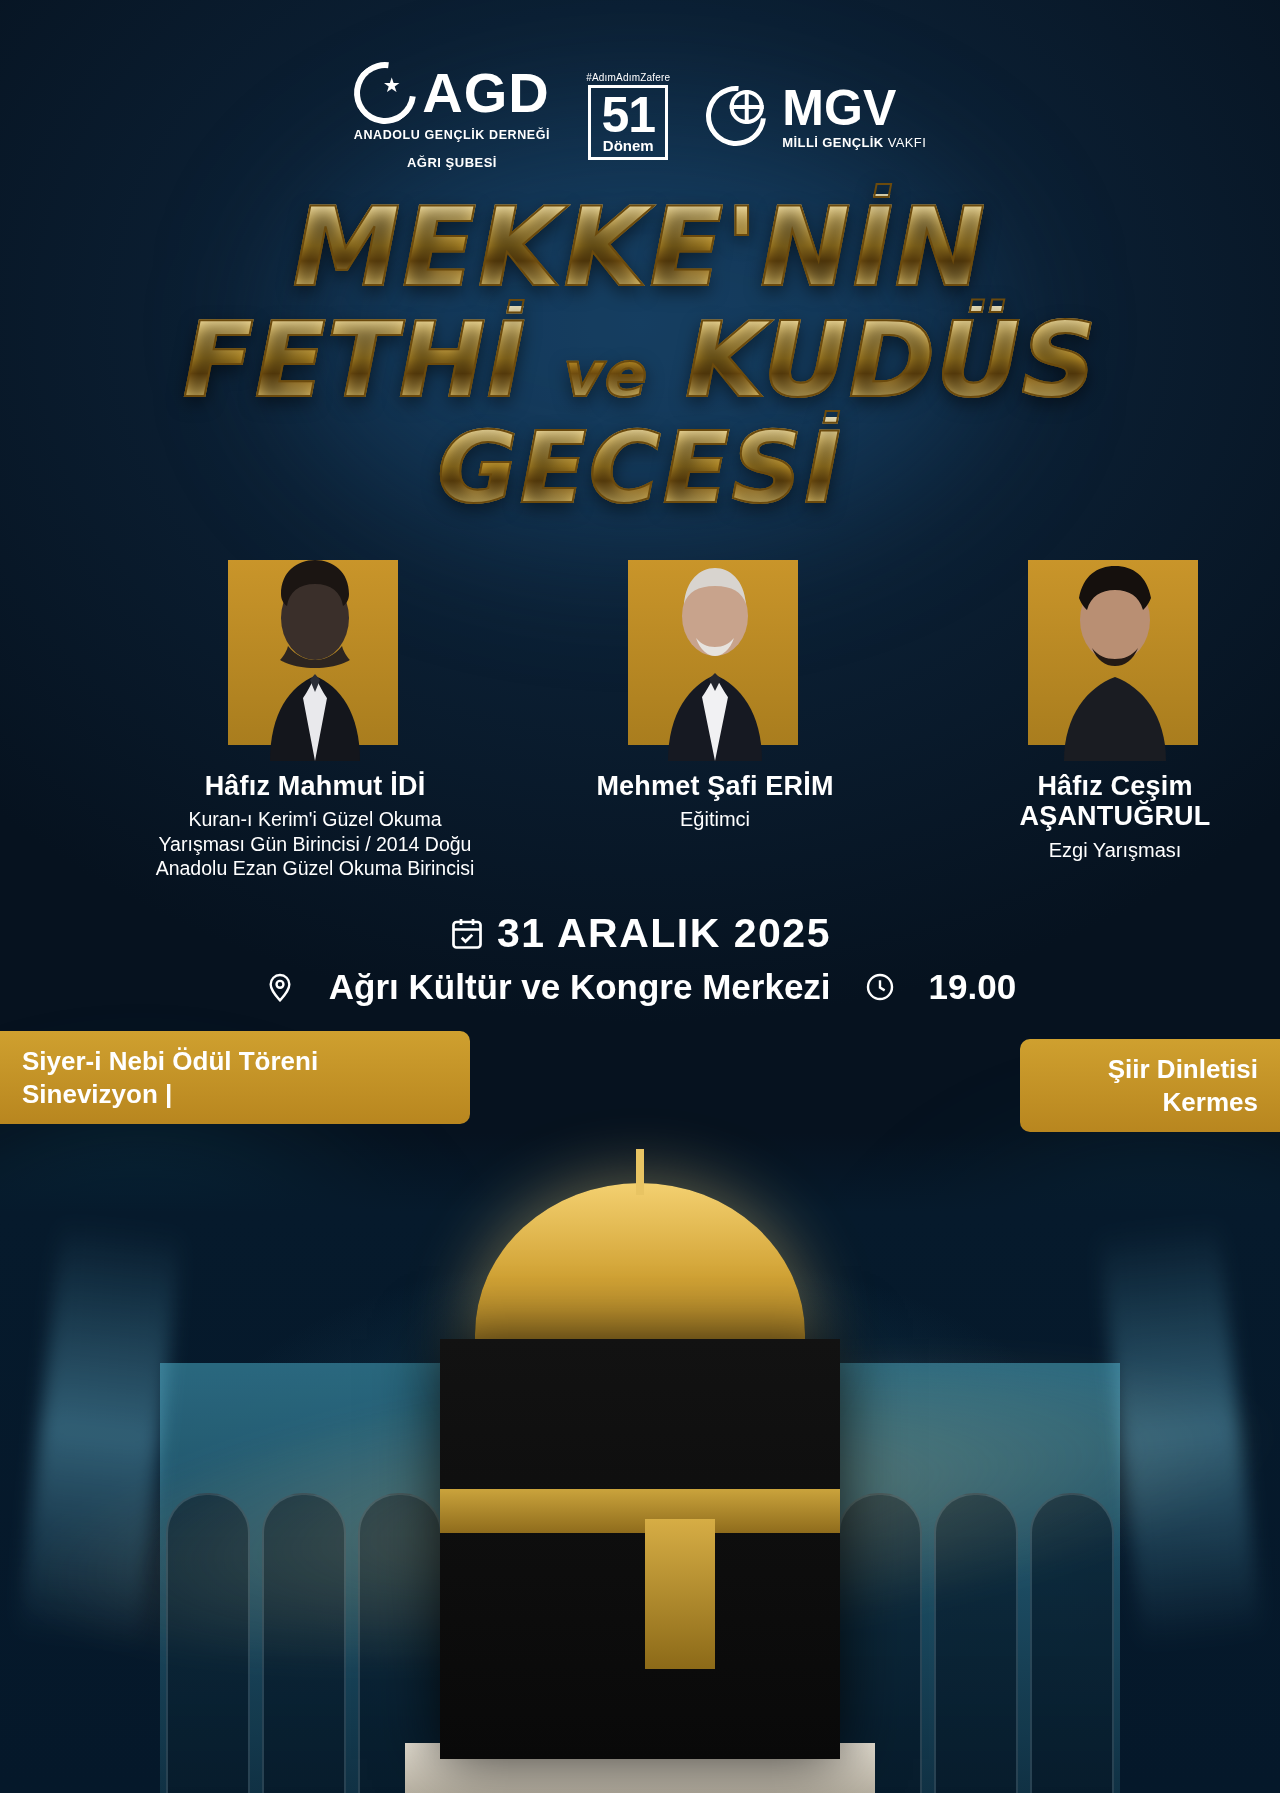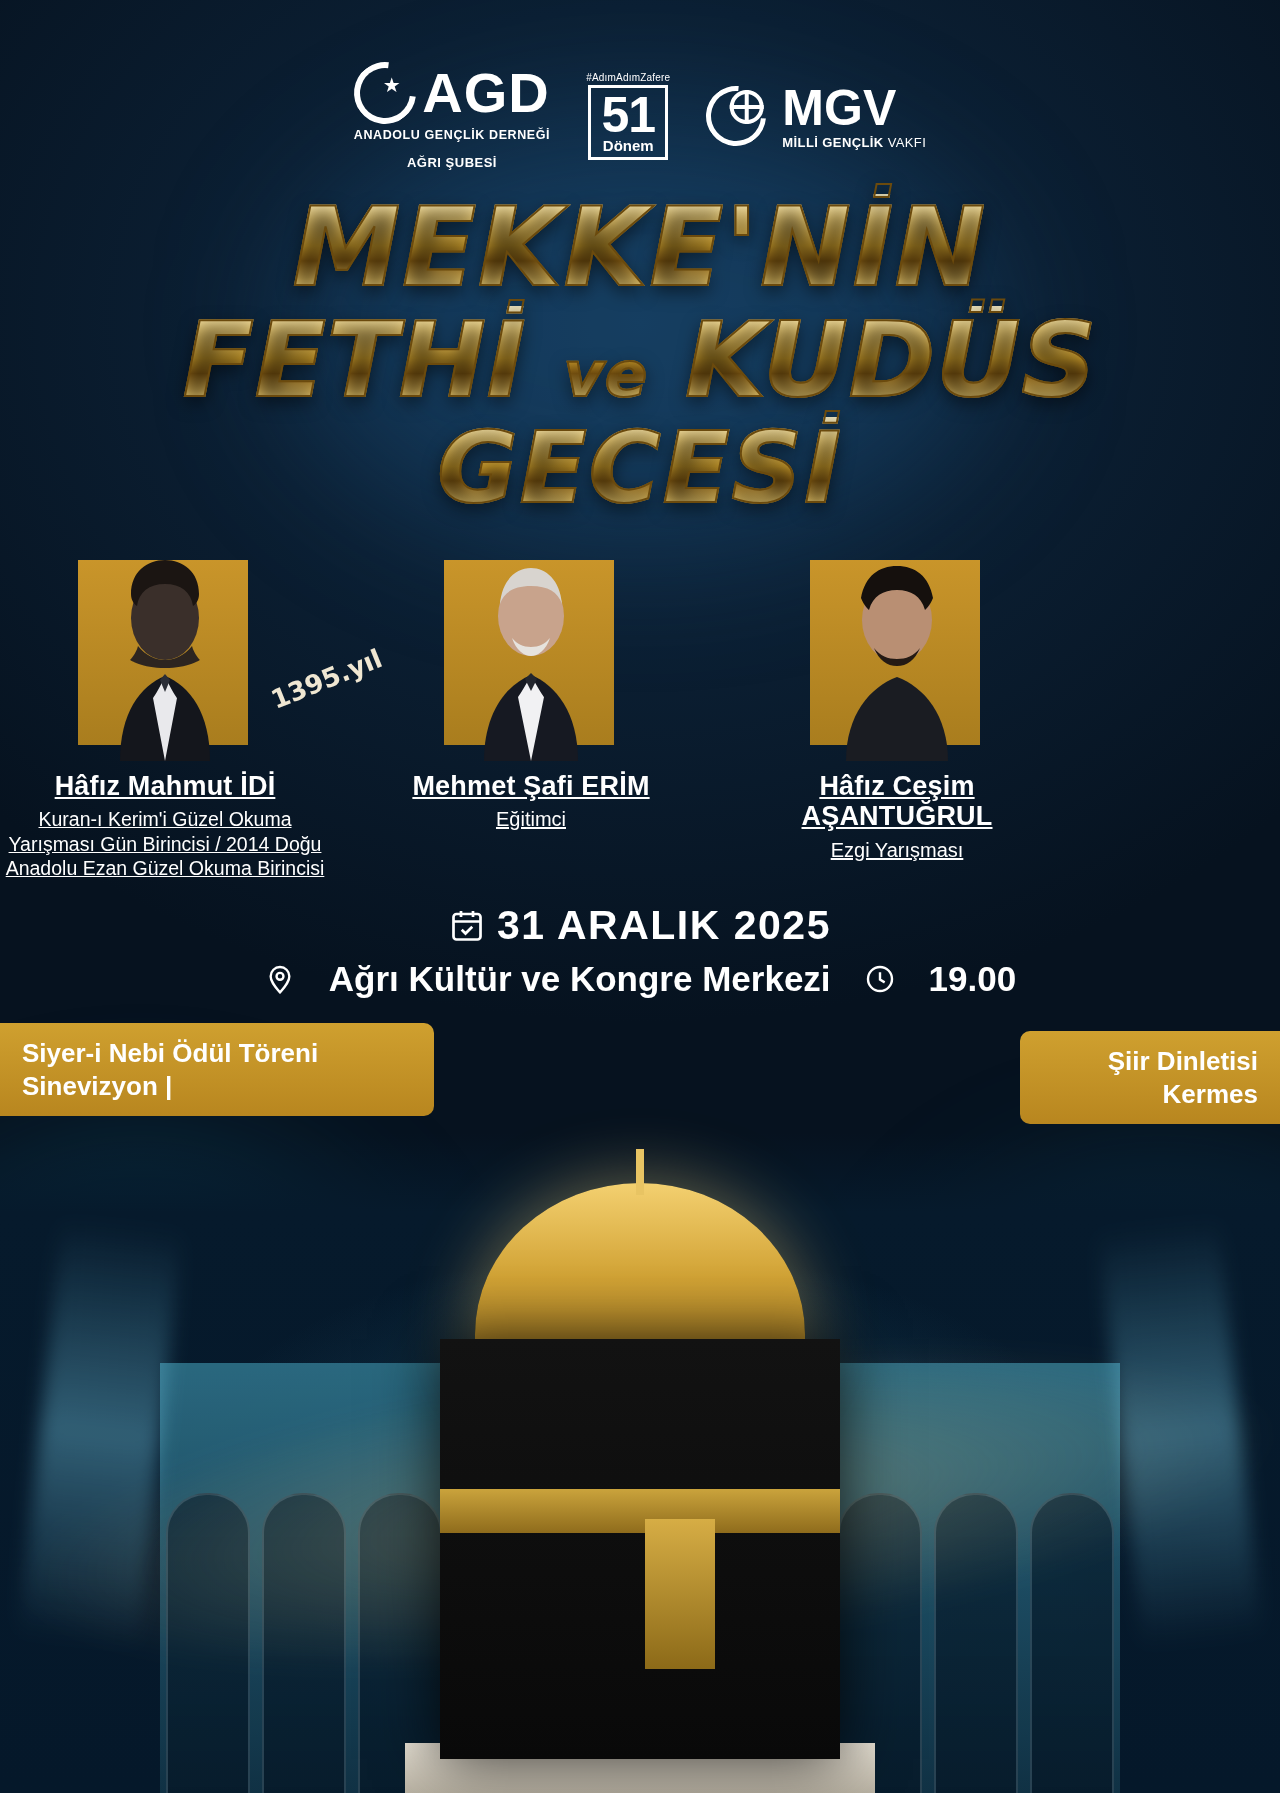--- a/index.html
+++ b/index.html
@@ -126,25 +126,24 @@
     color: #f0e7d2;
     transform: rotate(-22deg);
     font-family: "DejaVu Sans", sans-serif;
     z-index: 6;
   }
 
   
   .speakers {
     position: relative;
     display: flex;
-    justify-content: flex-start;
-    gap: 36px;
+    justify-content: flex-end;
+    gap: 70px;
     margin-top: 26px;
     z-index: 5;
-    text-decoration: underline;
   }
   .speaker { width: 330px; text-align: center; }
   .photo-box {
     position: relative;
     width: 210px; height: 215px;
     margin: 0 auto;
   }
   .photo-gold {
     position: absolute; left: 18px; top: 14px;
     width: 170px; height: 185px;
@@ -152,21 +151,21 @@
   }
   .silhouette { position: absolute; left: 0; top: 0; width: 210px; height: 215px; }
   .sp-name {
     font-size: 27px; font-weight: 700; margin-top: 10px; line-height: 1.12;
     letter-spacing: 0.2px;
   }
   .sp-role { font-size: 20px; margin-top: 6px; line-height: 1.25; }
   .sp-role.small { font-size: 19.5px; }
 
   
-  .info { position: relative; text-align: right; margin-top: 22px; z-index: 5; }
+  .info { position: relative; text-align: right; margin-top: 30px; z-index: 5; }
   .info-date {
     font-size: 41px; font-weight: 700; letter-spacing: 1.5px;
     display: flex; align-items: center; justify-content: center; gap: 12px;
   }
   .info-row2 {
     margin-top: 10px;
     display: flex; align-items: center; justify-content: center; gap: 33px;
     font-size: 35px; font-weight: 700;
   }
   .icon { display: inline-flex; align-items: center; }
@@ -175,21 +174,21 @@
   .ribbons { position: relative; margin-top: 24px; height: 110px; z-index: 6; }
   .ribbon-left, .ribbon-right {
     position: absolute;
     background: linear-gradient(180deg, #cfa02f, #b8861f);
     color: #fff;
     font-weight: 700;
     font-size: 26px;
     line-height: 1.25;
     padding: 14px 22px;
   }
-  .ribbon-left { left: 0; top: 0; width: 434px; border-radius: 0 10px 10px 0; }
+  .ribbon-left { left: 0; top: 0; width: 470px; border-radius: 0 10px 10px 0; }
   .ribbon-right { right: 0; top: 8px; width: 260px; text-align: right; border-radius: 10px 0 0 10px; }
 
   
   .bottom {
     position: absolute;
     left: 0; bottom: 0; width: 1280px; height: 660px;
     z-index: 2;
   }
   .bottom-bg {
     position: absolute; inset: 0;

